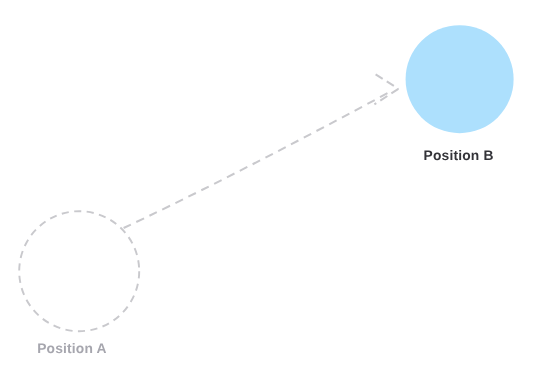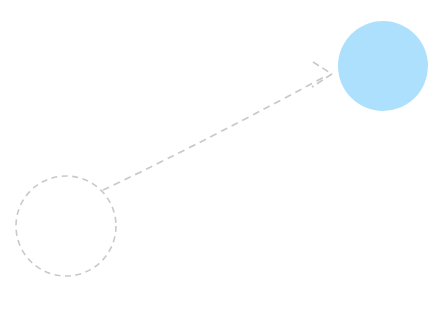--- a/index.html
+++ b/index.html
@@ -55,15 +55,17 @@
     <circle cx="66" cy="226" r="50" fill="none" stroke="#c9c9cd" stroke-width="1.6" stroke-dasharray="6 4.5" stroke-linecap="butt"></circle>
 
     <path d="M 103 190 C 150 168, 222 132, 326 76" fill="none" stroke="#c9c9cd" stroke-width="1.7" stroke-dasharray="7 5" stroke-linecap="butt"></path>
 
     <path d="M 313 62 L 332 74" fill="none" stroke="#c9c9cd" stroke-width="1.7" stroke-dasharray="7 4" stroke-linecap="butt"></path>
     <path d="M 332 74 L 312 87" fill="none" stroke="#c9c9cd" stroke-width="1.7" stroke-dasharray="7 4" stroke-linecap="butt"></path>
 
     <circle cx="383" cy="66" r="45" fill="#ade0fd" stroke="none"></circle>
   </svg>
 
+  <div class="label" id="label-a">Position A</div>
 
+  <div class="label" id="label-b">Position B</div>
 
 </div>
 
 </body></html>

